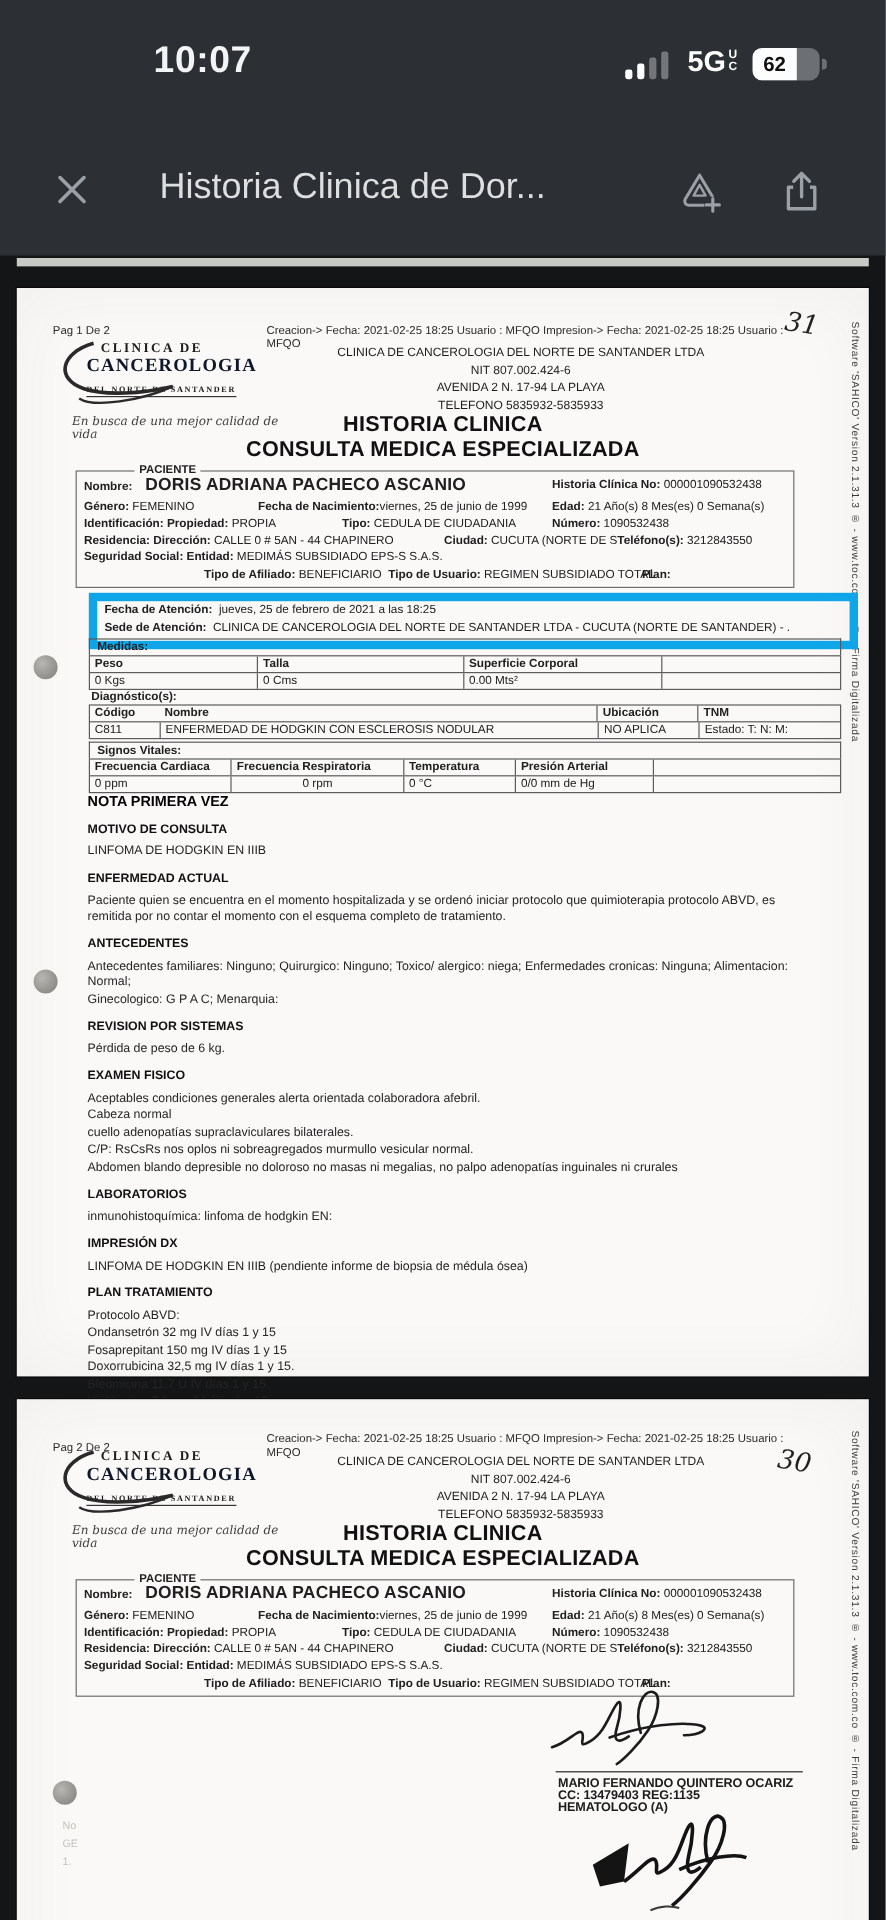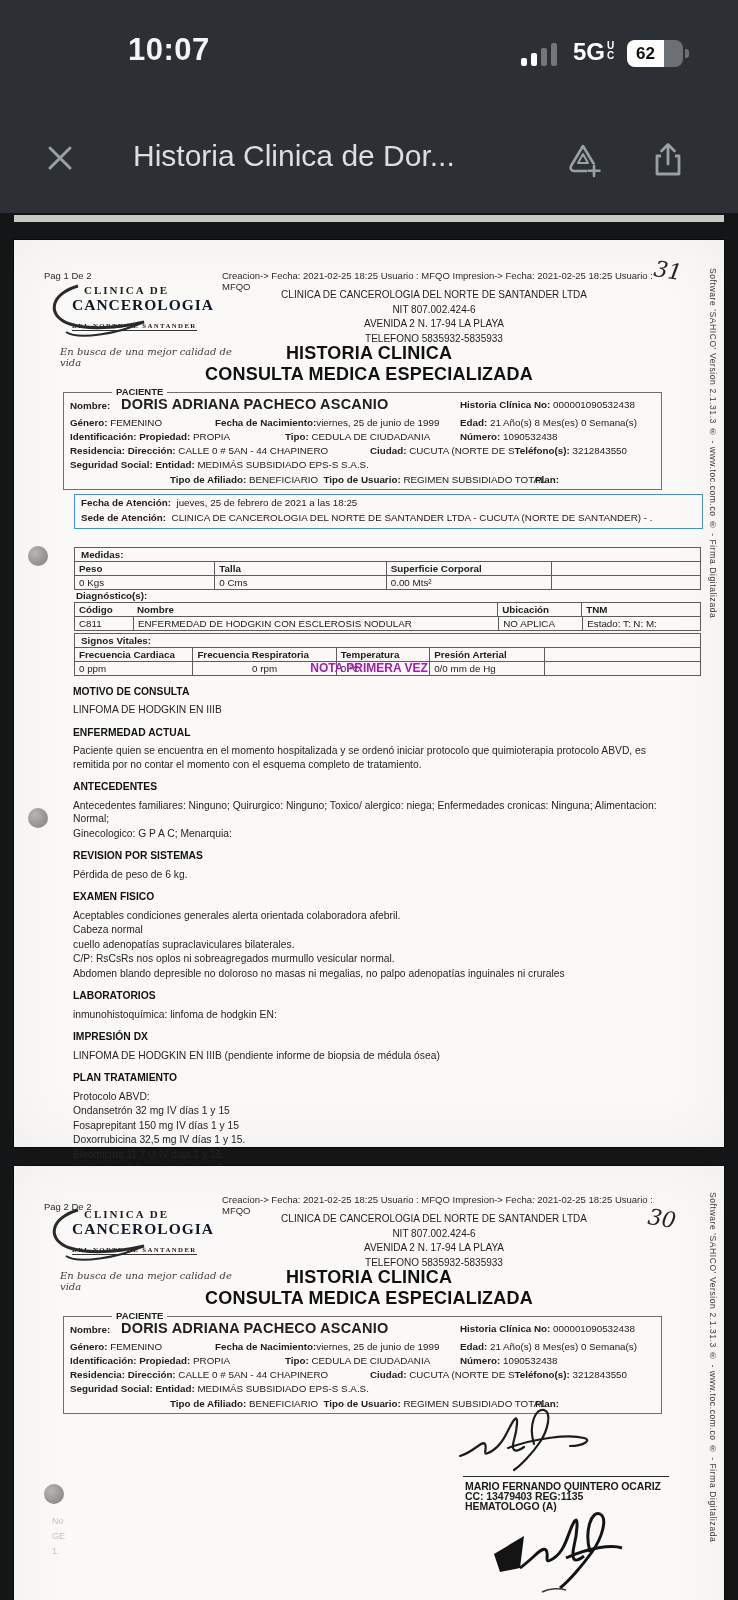--- a/index.html
+++ b/index.html
@@ -45,34 +45,34 @@
        border-bottom:1px solid #333;display:inline-block;margin-left:14px;padding-bottom:1px;}
   .slogan{font-family:"DejaVu Serif",serif;font-style:italic;font-size:10px;color:#3c3c3c;margin-top:14px;margin-left:2px;}
 
   
   .pbox{border:1px solid #6f6f6f;background:transparent;}
   .pbox .tag{position:absolute;top:-7px;left:48px;background:#faf9f7;padding:0 4px;font-size:9.5px;font-weight:bold;}
   .prow{position:absolute;left:6px;right:4px;font-size:9.8px;white-space:nowrap;}
   .pname{font-size:14.5px;font-weight:bold;letter-spacing:.2px;}
 
   
-  .obox{border:1px solid #0ea5e9;}
+  .obox{border:7px solid #0ea5e9;}
   .tline{font-size:9.8px;padding:2px 6px;white-space:nowrap;}
   .tbl{display:flex;flex-direction:column;border:1px solid #5c5c5c;font-size:9.8px;}
   .tr{display:flex;}
   .tr + .tr{border-top:1px solid #5c5c5c;}
   .td{padding:1px 4px;white-space:nowrap;overflow:hidden;}
   .td + .td{border-left:1px solid #5c5c5c;}
-  .lblrow{font-size:9.8px;font-weight:bold;padding:1px 6px;margin-top:15px;}
+  .lblrow{font-size:9.8px;font-weight:bold;padding:1px 6px;}
 
   
   .flow{font-size:10.3px;line-height:13.5px;color:#242424;}
   .flow h4{font-size:10.3px;margin:9px 0 5px 0;color:#111;}
   .flow p{margin:0 0 1px 0;}
-  .nota{text-align:center;font-weight:bold;font-size:12px;margin:2px 0 0 0;color:#a21caf;}
+  .nota{text-align:left;font-weight:bold;font-size:12px;margin:2px 0 0 0;color:#000000;}
 
   .dot{position:absolute;width:20px;height:20px;border-radius:50%;
        background:radial-gradient(circle at 35% 35%, #b7b6b2, #7e7d79);}
   .ghost{position:absolute;font-size:9px;color:#c3c2bc;line-height:15px;}
   .sigline{position:absolute;border-top:1.6px solid #2a2a2a;}
   .docsig{position:absolute;font-size:10.5px;line-height:9.8px;letter-spacing:-.1px;color:#1b1b1b;font-weight:bold;}
 </style>
 </head>
 <body>
 

